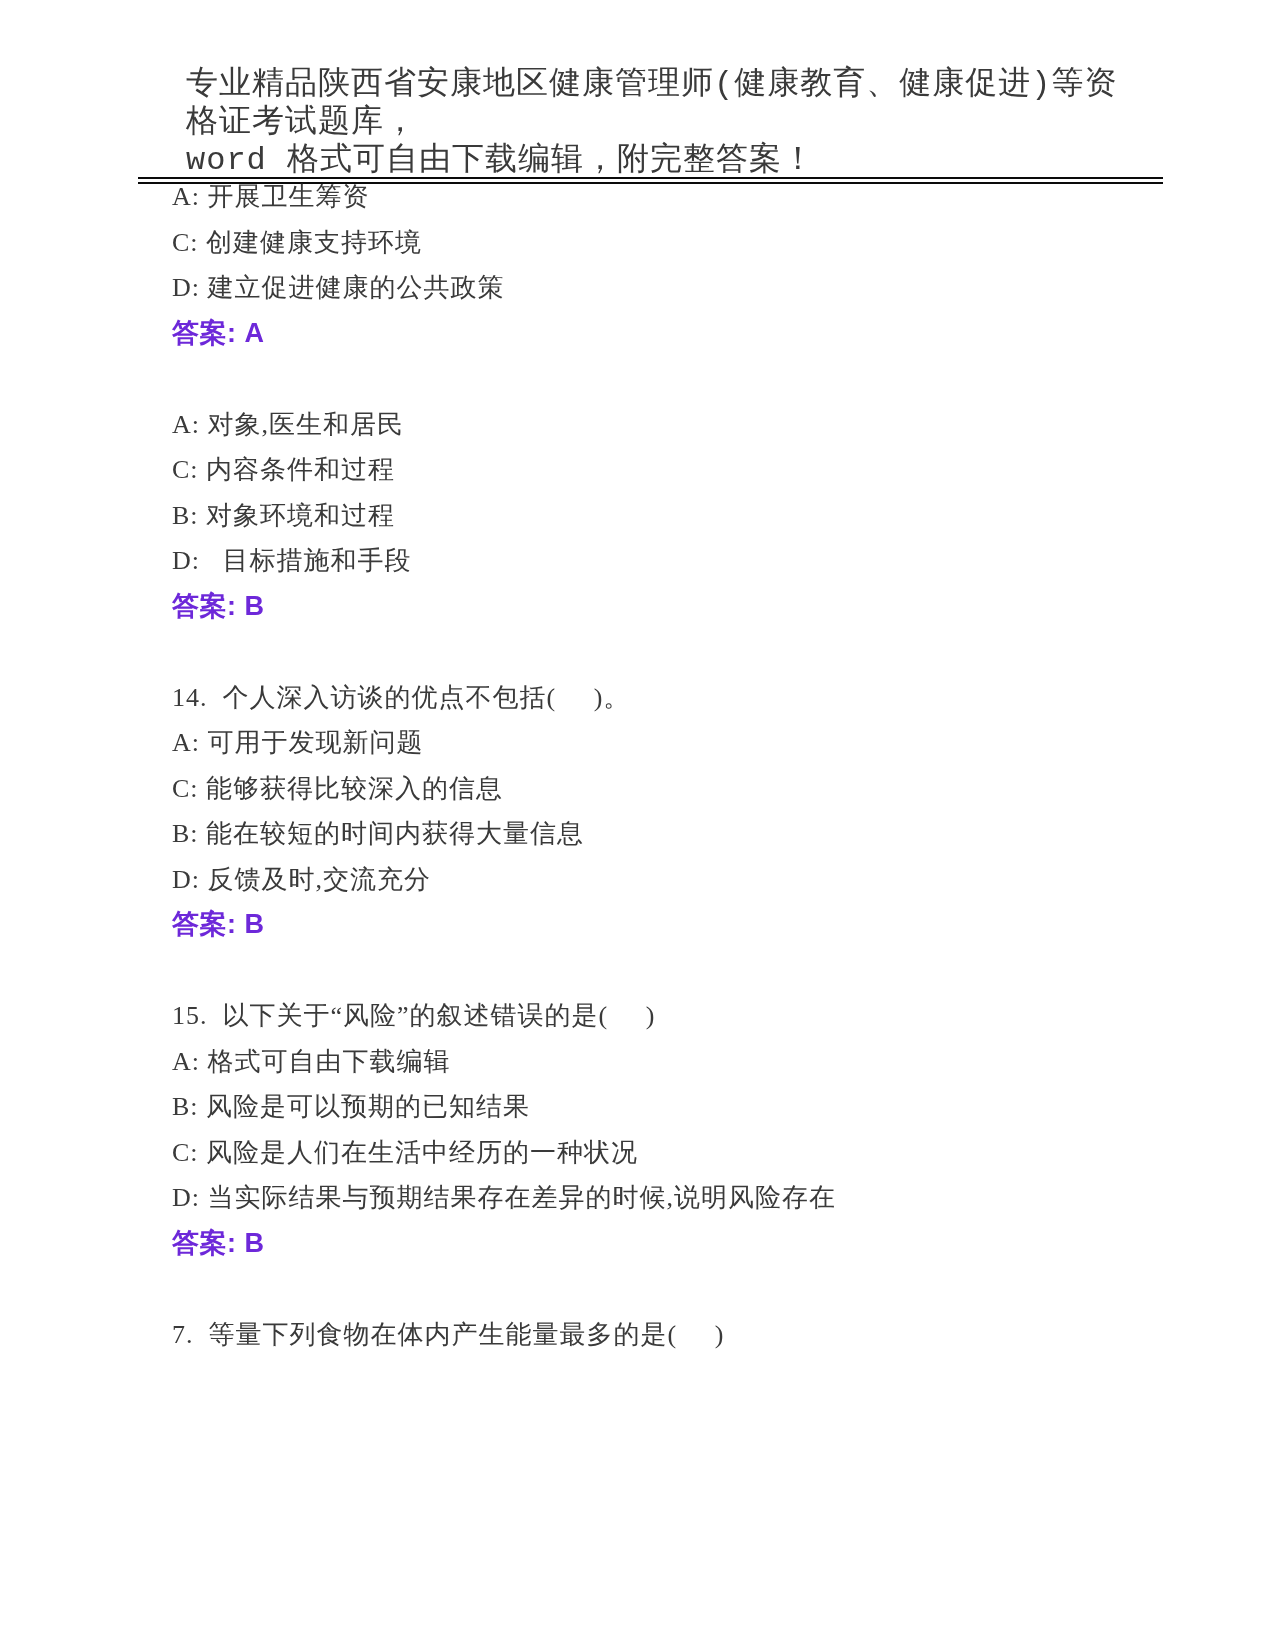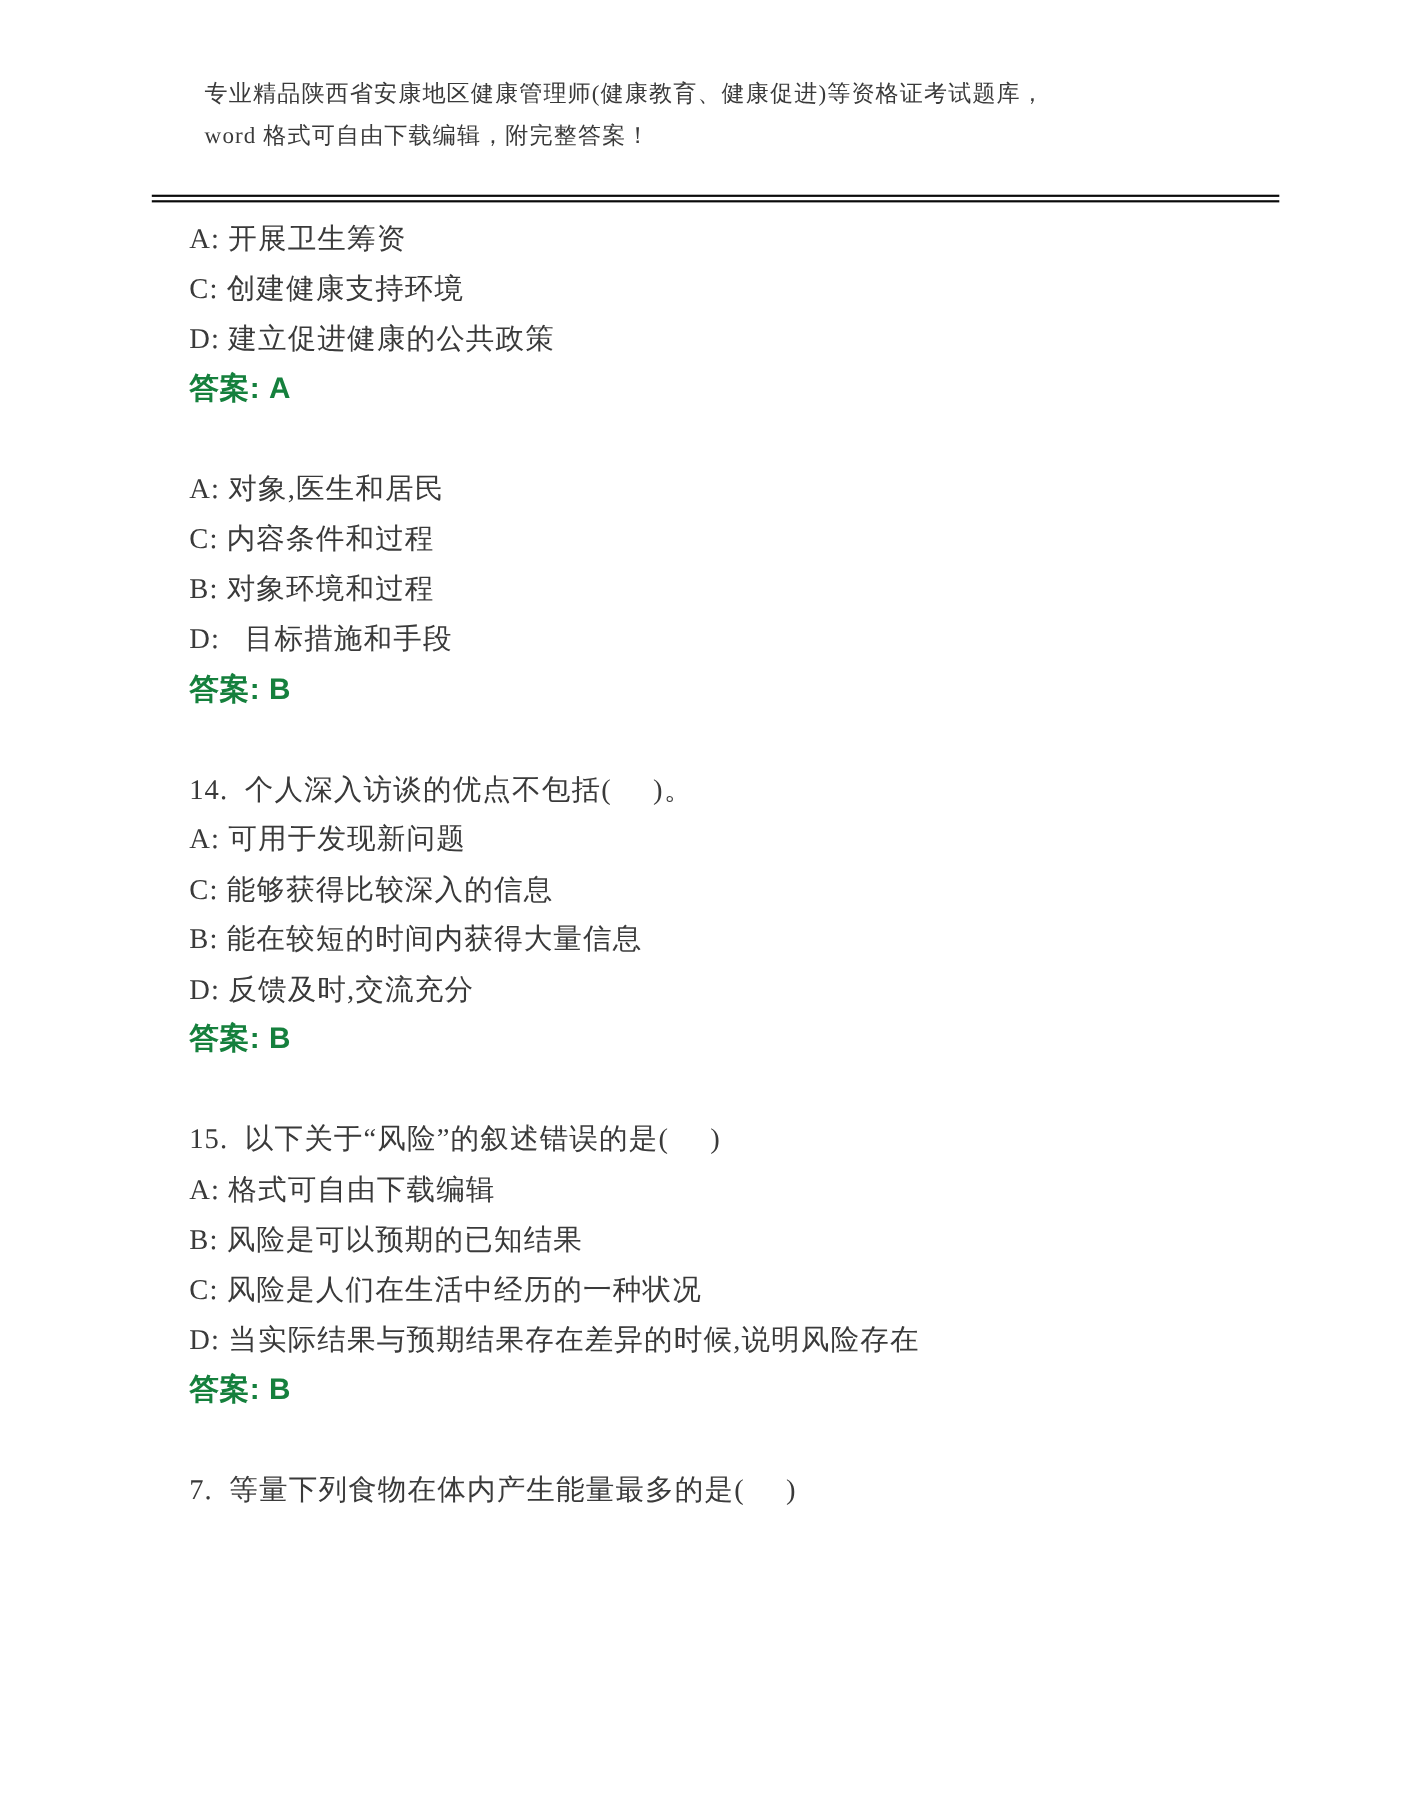--- a/index.html
+++ b/index.html
@@ -15,53 +15,54 @@
     color: #3a3a3a;
     overflow: hidden;
   }
   .page-header {
     position: absolute;
     left: 186px;
     top: 66px;
     width: 960px;
   }
   .page-header .hline {
-    font-size: 21px;
+    font-size: 32px;
     line-height: 38px;
     white-space: pre-wrap;
     letter-spacing: 1px;
+    font-family: Liberation Mono, monospace;
   }
   .header-rule {
     position: absolute;
     left: 138px;
     top: 177px;
     width: 1025px;
     height: 3px;
     border-top: 2px solid #0a0a0a;
     border-bottom: 2px solid #0a0a0a;
   }
   .content {
     position: absolute;
     left: 172px;
-    top: 194px;
+    top: 174px;
     width: 980px;
   }
   .block { margin-top: 0; }
   .block + .block { margin-top: 45.5px; }   
   .line {
     height: 45.5px;
     line-height: 45.5px;
     font-size: 26px;
     white-space: pre;
     letter-spacing: 1px;
   }
   .answer {
     font-family: "Liberation Sans", sans-serif;
     font-weight: bold;
-    color: #15803d;
+    color: #6d28d9;
     font-size: 27px;
     letter-spacing: 0.5px;
   }
 </style>
 </head>
 <body>
 
 <div class="page-header">
   <div class="hline">专业精品陕西省安康地区健康管理师(健康教育、健康促进)等资格证考试题库，</div>
   <div class="hline">word 格式可自由下载编辑，附完整答案！</div>

